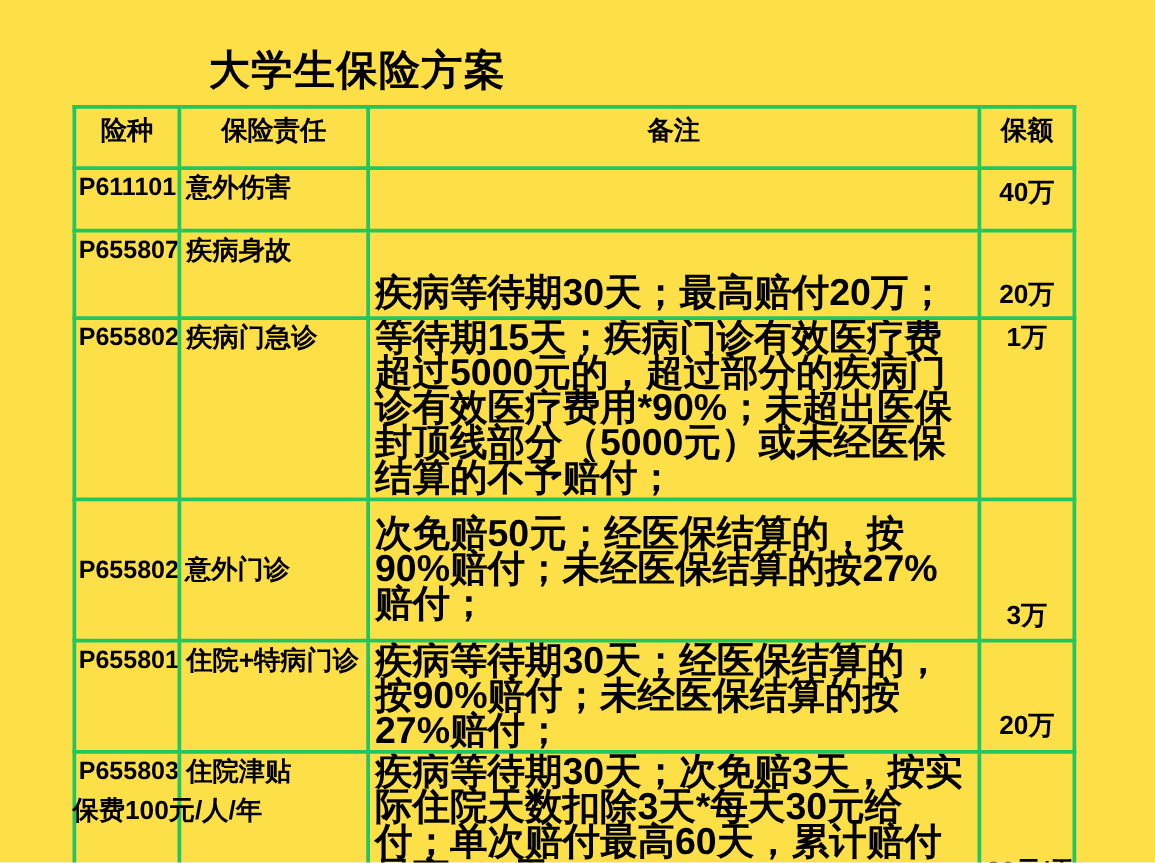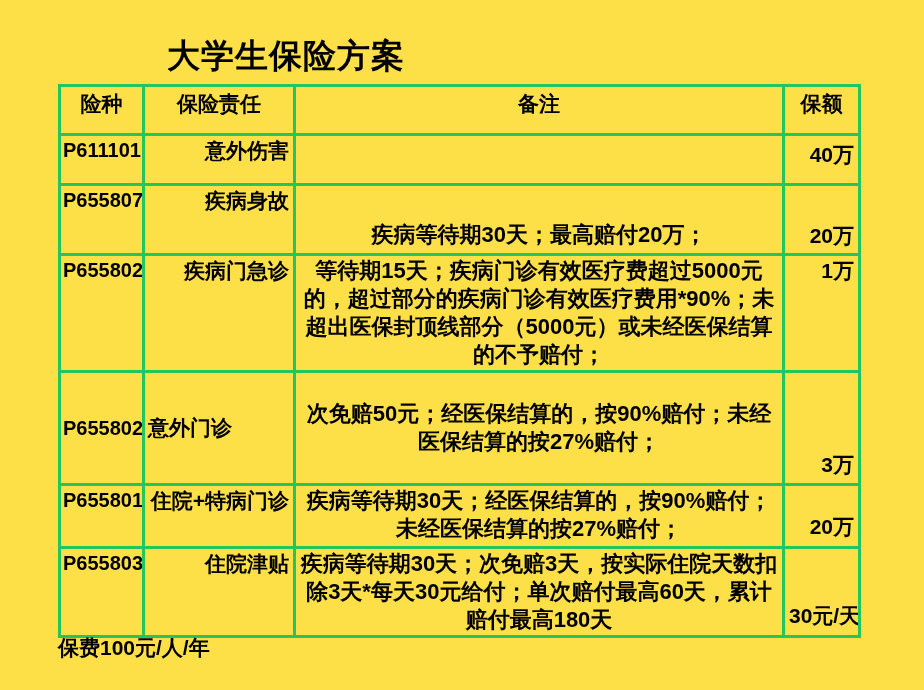--- a/index.html
+++ b/index.html
@@ -39,23 +39,23 @@
     font-weight: bold;
     vertical-align: top;
     padding: 2px 4px;
     overflow: hidden;
   }
   thead tr { height: 49px; }
   th { font-size: 21px; text-align: center; padding-top: 3px; }
 
   td { font-size: 21px; line-height: 1.25; }
   td.col-code      { text-align: left;  font-size: 20px; padding-left: 2px; white-space: nowrap; }
-  td.col-liability { text-align: right; white-space: nowrap; }
-  td.col-remark    { text-align: center; font-size: 22px; line-height: 28px; padding: 1px 4px; }
-  td.col-amount    { text-align: right; white-space: nowrap; margin-left: 30px; }
+  td.col-liability { text-align: left; white-space: nowrap; }
+  td.col-remark    { font-size: 30px; line-height: 28px; padding: 1px 4px; }
+  td.col-amount    { text-align: center; white-space: nowrap; margin-left: 30px; }
 
   tbody tr:nth-child(1) { height: 50px; }
   tbody tr:nth-child(2) { height: 70px; }
   tbody tr:nth-child(3) { height: 54px; }
   tbody tr:nth-child(4) { height: 113px; }
   tbody tr:nth-child(5) { height: 63px; }
   tbody tr:nth-child(6) { height: 62px; }
   tbody tr:nth-child(7) { height: 88px; }
 
   tbody tr:nth-child(1) td.col-amount { padding-top: 6px; }

